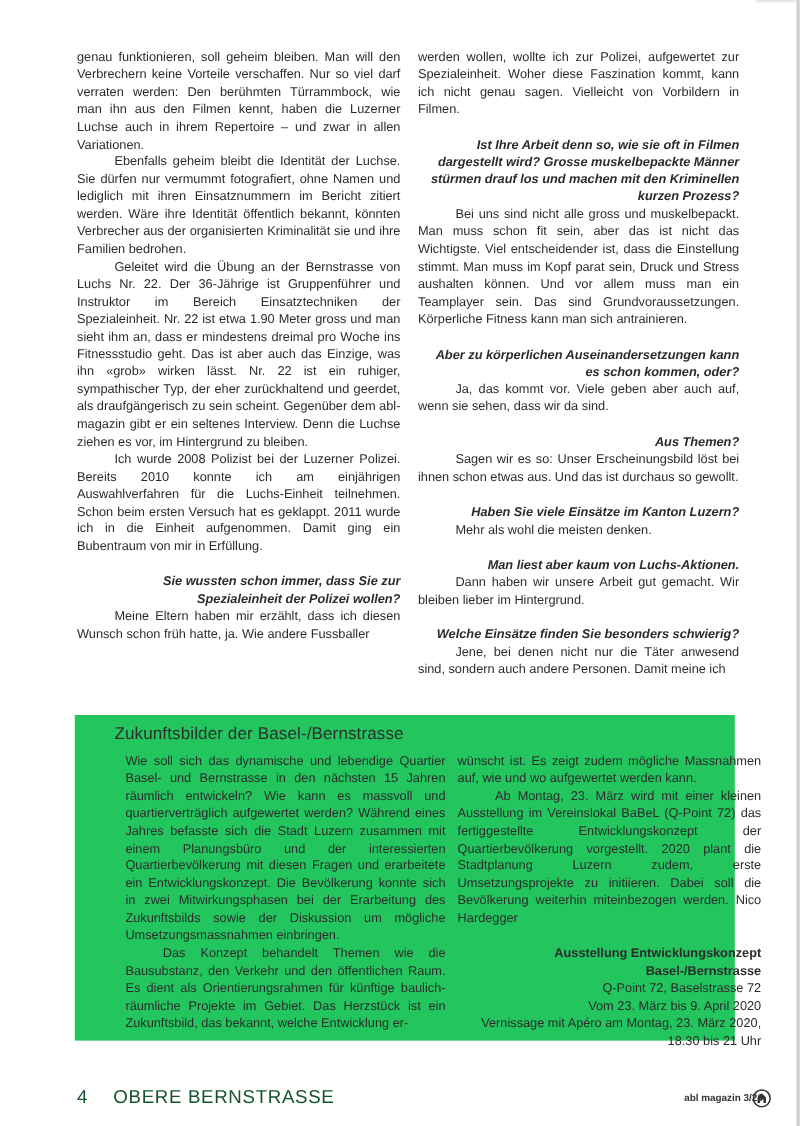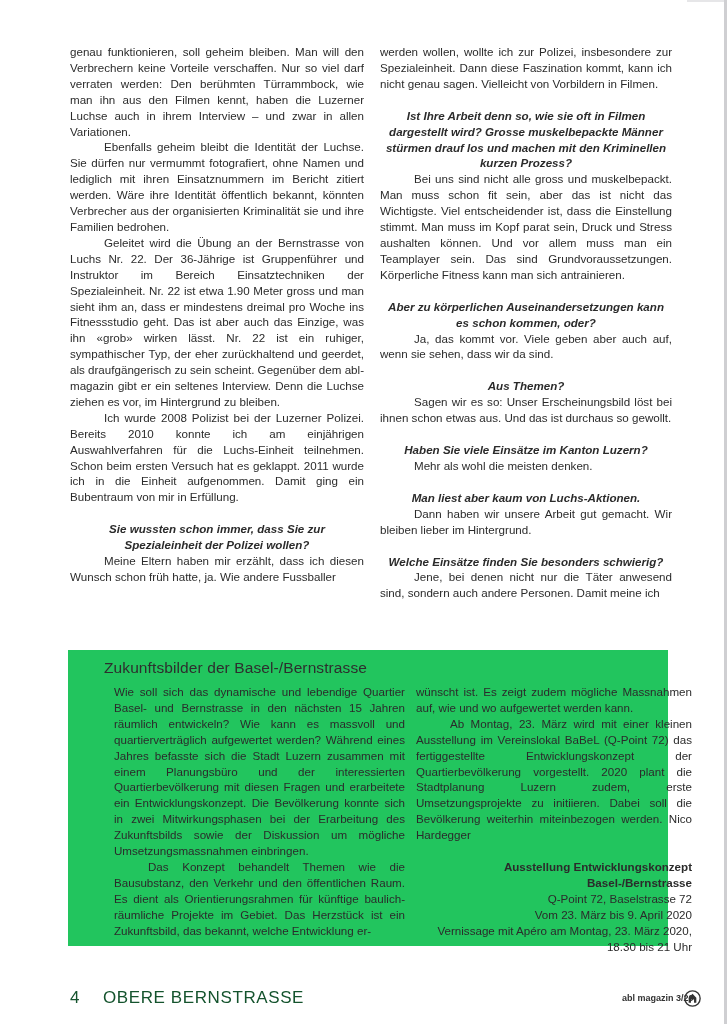--- a/index.html
+++ b/index.html
@@ -5,21 +5,21 @@
   html, body { margin: 0; padding: 0; }
   body {
     width: 727px; height: 1024px; background: #ffffff; position: relative; overflow: hidden;
     font-family: "Liberation Sans", sans-serif; color: #2b2b2b;
   }
   .edge { position: absolute; right: 0; top: 0; width: 3px; height: 1024px; background: #cfcfd2; }
   .edge-top { position: absolute; right: 3px; top: 0; width: 37px; height: 2px; background: #e6e6e8; }
   .col { position: absolute; font-size: 11.6px; line-height: 15.9px; text-align: justify; }
   .col p { margin: 0; }
   .col p.ind { text-indent: 34px; }
-  .col .q { font-weight: bold; font-style: italic; text-align: center; margin-top: 16px; }
+  .col .q { font-weight: bold; font-style: italic; text-align: right; margin-top: 16px; }
   #col1 { left: 70px; top: 44px; width: 294px; }
   #col2 { left: 380px; top: 44px; width: 292px; }
 
   .box { position: absolute; left: 68px; top: 650px; width: 600px; height: 296px; background: #22c55e; }
   .box-title { position: absolute; left: 36px; top: 9px; font-size: 15.5px; color: #2e2e2e; letter-spacing: 0.1px; }
   .bcol { position: absolute; font-size: 11.6px; line-height: 15.9px; text-align: justify; color: #2b2b2b; margin-left: 36px; }
   .bcol p { margin: 0; }
   .bcol p.ind { text-indent: 34px; }
   #bcol1 { left: 10px; top: 34px; width: 291px; }
   #bcol2 { left: 312px; top: 34px; width: 276px; }
@@ -32,30 +32,30 @@
   .mag { position: absolute; left: 622px; top: 993px; font-size: 9px; font-weight: bold; color: #333; }
   .logo { position: absolute; left: 684px; top: 990px; width: 17px; height: 17px; }
 </style>
 </head>
 <body>
 
 <div class="edge"></div>
 <div class="edge-top"></div>
 
 <div class="col" id="col1">
-  <p>genau funktionieren, soll geheim bleiben. Man will den Verbrechern keine Vorteile verschaffen. Nur so viel darf verraten werden: Den berühmten Türrammbock, wie man ihn aus den Filmen kennt, haben die Luzerner Luchse auch in ihrem Interview – und zwar in allen Variationen.</p>
+  <p>genau funktionieren, soll geheim bleiben. Man will den Verbrechern keine Vorteile verschaffen. Nur so viel darf verraten werden: Den berühmten Türrammbock, wie man ihn aus den Filmen kennt, haben die Luzerner Luchse auch in ihrem Repertoire – und zwar in allen Variationen.</p>
   <p class="ind">Ebenfalls geheim bleibt die Identität der Luchse. Sie dürfen nur vermummt fotografiert, ohne Namen und lediglich mit ihren Einsatznummern im Bericht zitiert werden. Wäre ihre Identität öffentlich bekannt, könnten Verbrecher aus der organisierten Kriminalität sie und ihre Familien bedrohen.</p>
   <p class="ind">Geleitet wird die Übung an der Bernstrasse von Luchs Nr. 22. Der 36-Jährige ist Gruppenführer und Instruktor im Bereich Einsatztechniken der Spezialeinheit. Nr. 22 ist etwa 1.90 Meter gross und man sieht ihm an, dass er mindestens dreimal pro Woche ins Fitnessstudio geht. Das ist aber auch das Einzige, was ihn «grob» wirken lässt. Nr. 22 ist ein ruhiger, sympathischer Typ, der eher zurückhaltend und geerdet, als draufgängerisch zu sein scheint. Gegenüber dem abl-magazin gibt er ein seltenes Interview. Denn die Luchse ziehen es vor, im Hintergrund zu bleiben.</p>
   <p class="ind">Ich wurde 2008 Polizist bei der Luzerner Polizei. Bereits 2010 konnte ich am einjährigen Auswahlverfahren für die Luchs-Einheit teilnehmen. Schon beim ersten Versuch hat es geklappt. 2011 wurde ich in die Einheit aufgenommen. Damit ging ein Bubentraum von mir in Erfüllung.</p>
   <p class="q">Sie wussten schon immer, dass Sie zur Spezialeinheit der Polizei wollen?</p>
   <p class="ind">Meine Eltern haben mir erzählt, dass ich diesen Wunsch schon früh hatte, ja. Wie andere Fussballer</p>
 </div>
 
 <div class="col" id="col2">
-  <p>werden wollen, wollte ich zur Polizei, insbesondere zur Spezialeinheit. Dann diese Faszination kommt, kann ich nicht genau sagen. Vielleicht von Vorbildern in Filmen.</p>
+  <p>werden wollen, wollte ich zur Polizei, aufgewertet zur Spezialeinheit. Woher diese Faszination kommt, kann ich nicht genau sagen. Vielleicht von Vorbildern in Filmen.</p>
   <p class="q">Ist Ihre Arbeit denn so, wie sie oft in Filmen dargestellt wird? Grosse muskelbepackte Männer stürmen drauf los und machen mit den Kriminellen kurzen Prozess?</p>
   <p class="ind">Bei uns sind nicht alle gross und muskelbepackt. Man muss schon fit sein, aber das ist nicht das Wichtigste. Viel entscheidender ist, dass die Einstellung stimmt. Man muss im Kopf parat sein, Druck und Stress aushalten können. Und vor allem muss man ein Teamplayer sein. Das sind Grundvoraussetzungen. Körperliche Fitness kann man sich antrainieren.</p>
   <p class="q">Aber zu körperlichen Auseinandersetzungen kann es schon kommen, oder?</p>
   <p class="ind">Ja, das kommt vor. Viele geben aber auch auf, wenn sie sehen, dass wir da sind.</p>
   <p class="q">Aus Themen?</p>
   <p class="ind">Sagen wir es so: Unser Erscheinungsbild löst bei ihnen schon etwas aus. Und das ist durchaus so gewollt.</p>
   <p class="q">Haben Sie viele Einsätze im Kanton Luzern?</p>
   <p class="ind">Mehr als wohl die meisten denken.</p>
   <p class="q">Man liest aber kaum von Luchs-Aktionen.</p>
   <p class="ind">Dann haben wir unsere Arbeit gut gemacht. Wir bleiben lieber im Hintergrund.</p>

